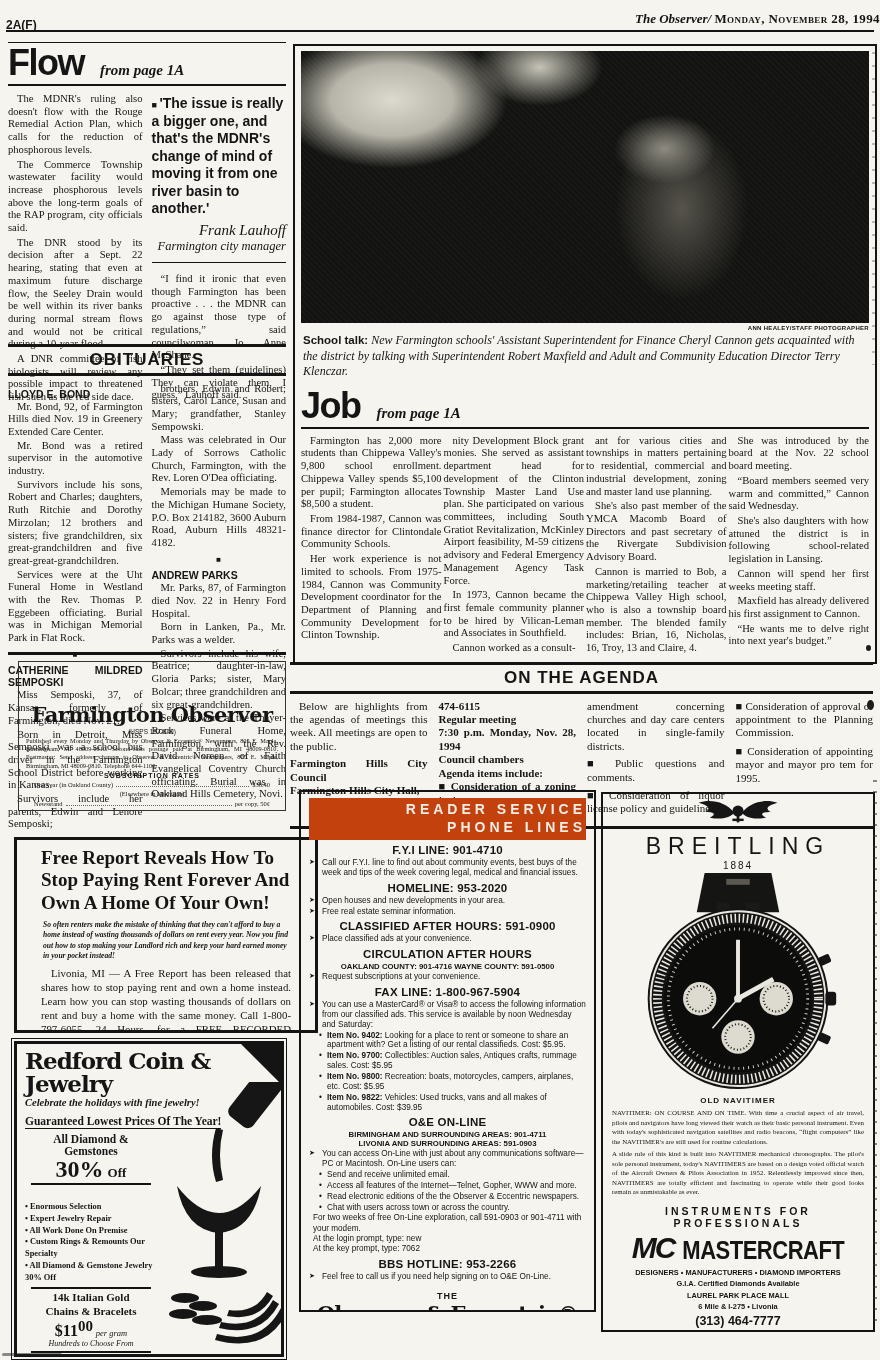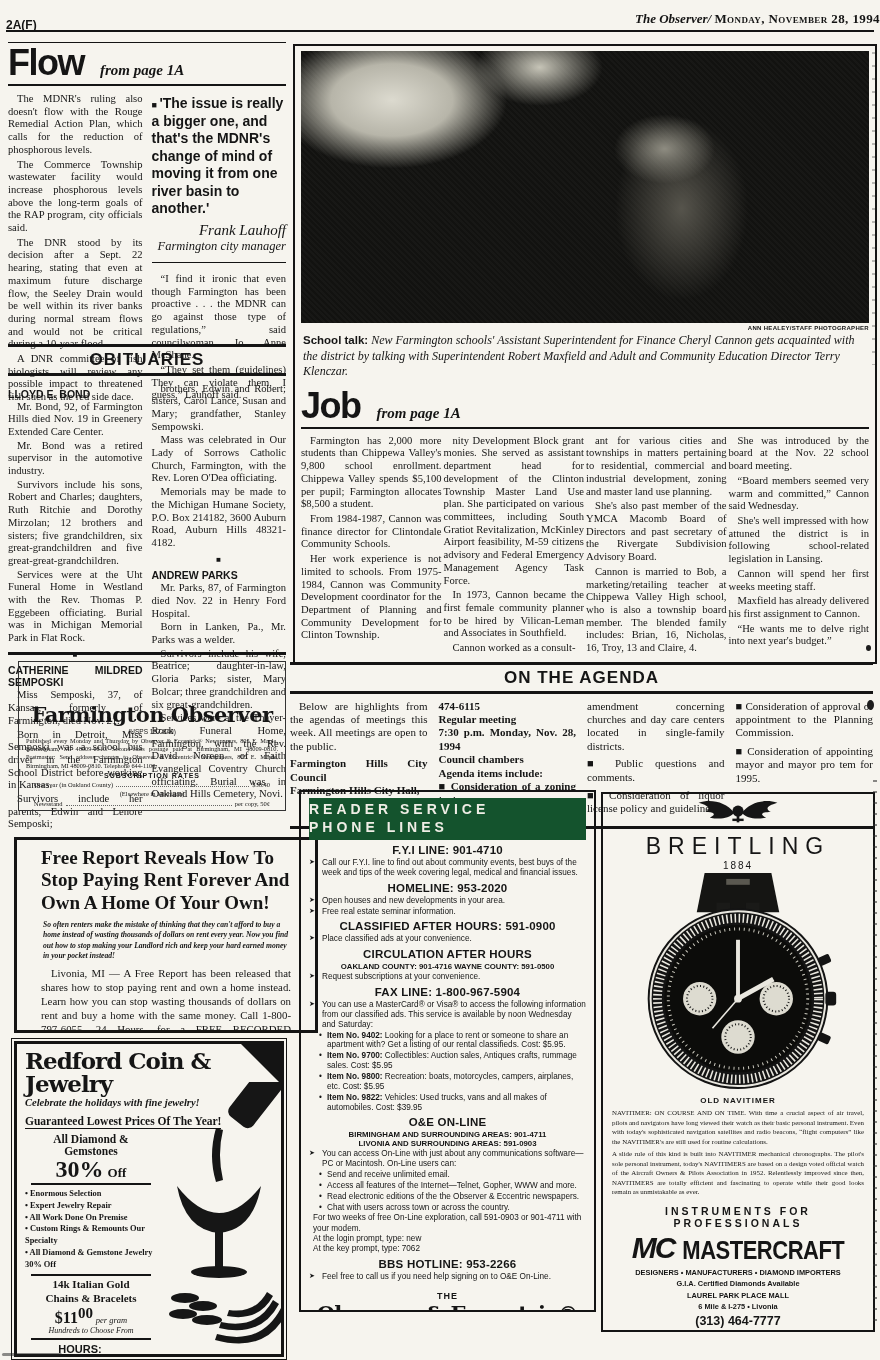--- a/index.html
+++ b/index.html
@@ -62,21 +62,21 @@
   
   #redford{position:absolute;left:14px;top:1041px;width:256px;height:305px;border:3px solid #141414;
            outline:1px solid #141414;outline-offset:2px;padding:5px 0 0 8px;overflow:hidden;}
   #redford .corner{position:absolute;top:0;right:0;border-style:solid;border-width:0 40px 40px 0;
                    border-color:transparent #141414 transparent transparent;}
   #redford .rf-title{font:bold 23px/1 "DejaVu Serif",serif;letter-spacing:-1px;}
   #redford .rf-tag{font:bold italic 10.5px "Liberation Serif",serif;margin:2px 0 3px;}
   #redford .rf-guar{font:bold 11.5px "Liberation Serif",serif;border-bottom:1px solid #141414;
                     display:inline-block;padding-bottom:1px;margin-bottom:4px;}
   .rf-left{width:142px;}
-  .rf-offer{width:120px;text-align:center;border-bottom:2px solid #141414;padding-bottom:2px;margin:0 0 3px 6px;}
+  .rf-offer{width:120px;text-align:center;border-bottom:2px solid #141414;padding-bottom:2px;margin:0 0 16px 6px;}
   .rf-offer .l1{font:bold 11.5px "Liberation Serif",serif;}
   .rf-offer .pct{font:bold 24px/1 "Liberation Serif",serif;}
   .rf-offer .off{font:bold 13px "Liberation Serif",serif;}
   .rf-bullets{font:bold 8.4px/1.4 "Liberation Serif",serif;}
   .rf-bullets div::before{content:"• ";}
   .rf-gold{width:120px;text-align:center;border-top:2px solid #141414;margin:4px 0 0 6px;padding-top:2px;
            font:bold 11px/1.2 "Liberation Serif",serif;}
   .rf-price{font:bold 16px "Liberation Serif",serif;}
   .rf-unit{font:italic 8.5px "Liberation Serif",serif;}
   .rf-choose{font:italic 8px/1.2 "Liberation Serif",serif;border-bottom:2px solid #141414;padding-bottom:2px;}
@@ -107,21 +107,21 @@
   .ag-col{flex:1;font-size:11px;line-height:1.22;text-align:justify;}
   .ag-col .p{margin:0 0 4px;text-indent:9px;}
   .ag-col .b{font-weight:bold;margin:0;text-indent:0;}
   .ag-col .cont{margin:0 0 4px;text-indent:0;}
   .ag-col .sq{margin:0 0 5px;text-indent:0;}
   #agenda .hrule3{margin-top:5px;}
 
   
   #reader{position:absolute;left:299px;top:790px;width:277px;height:506px;border:2px solid #141414;
           padding:6px 8px;overflow:hidden;font-family:"Liberation Sans",sans-serif;}
-  #rs-banner{background:#14532d;color:#efede5;text-align:left;padding:3px 0 4px;
+  #rs-banner{background:#c2410c;color:#efede5;text-align:right;padding:3px 0 4px;
              font:bold 14px/1.25 "Liberation Sans",sans-serif;letter-spacing:4px;}
   .rs-section{margin-top:4px;}
   .rs-h{text-align:center;font:bold 11.5px "Liberation Sans",sans-serif;margin:3px 0 2px;letter-spacing:.2px;}
   .rs-sub{text-align:center;font:bold 7.8px "Liberation Sans",sans-serif;}
   .rs-sub:empty{display:none;}
   .rs-arrow{position:relative;padding-left:13px;font-size:8.2px;line-height:1.2;margin:1px 0;}
   .arr-ic{position:absolute;left:0;top:0;font-size:7px;}
   .rs-blt{position:relative;padding-left:18px;font-size:8.2px;line-height:1.2;margin:1px 0;}
   .rs-blt::before{content:"•";position:absolute;left:10px;}
   .rs-blt .lead{font-weight:bold;}
@@ -339,21 +339,21 @@
           <p class="jp">Cannon worked as a consult-</p>
         </div>
         <div class="ncol">
           <p class="jp">ant for various cities and townships in matters pertaining to residential, commercial and industrial development, zoning and master land use planning.</p>
           <p class="jp">She's also past member of the YMCA Macomb Board of Directors and past secretary of the Rivergate Subdivision Advisory Board.</p>
           <p class="jp">Cannon is married to Bob, a marketing/retailing teacher at Chippewa Valley High school, who is also a township board member. The blended family includes: Brian, 16, Nicholas, 16, Troy, 13 and Claire, 4.</p>
         </div>
         <div class="ncol">
           <p class="jp">She was introduced by the board at the Nov. 22 school board meeting.</p>
           <p class="jp">“Board members seemed very warm and committed,” Cannon said Wednesday.</p>
-          <p class="jp">She's well impressed with how attuned the district is in following school-related legislation in Lansing.</p>
+          <p class="jp">She's also daughters with how attuned the district is in following school-related legislation in Lansing.</p>
           <p class="jp">Cannon will spend her first weeks meeting staff.</p>
           <p class="jp">Maxfield has already delivered his first assignment to Cannon.</p>
           <p class="jp">“He wants me to delve right into next year's budget.”</p>
         </div>
       </div>
   </div>
 
   <div id="agenda">
     <div class="banner">ON THE AGENDA</div>
     <div class="ag-cols">

